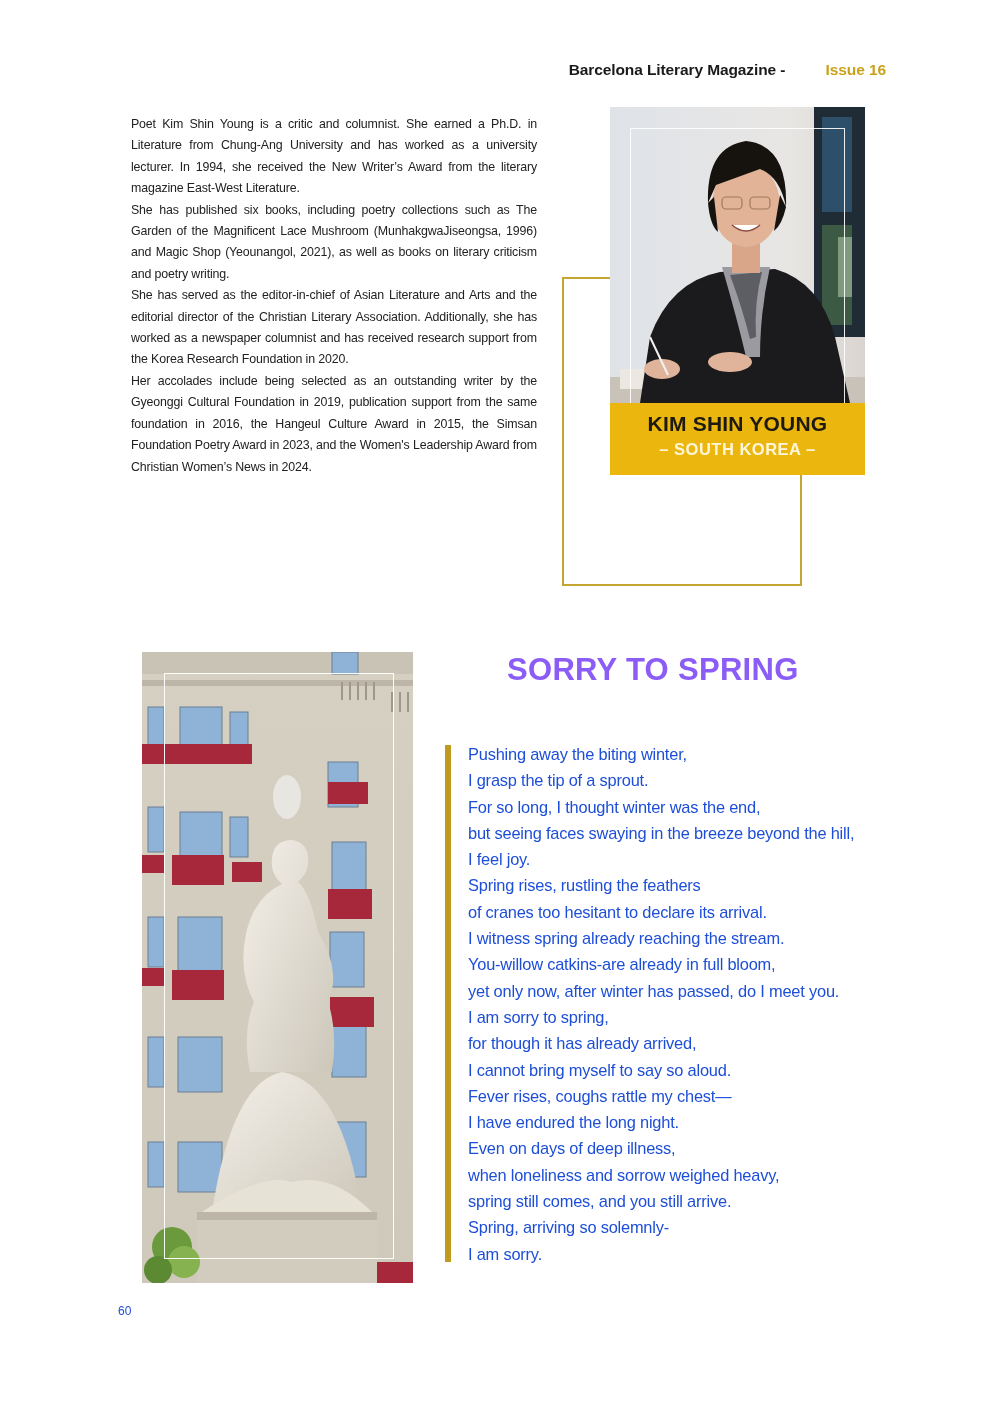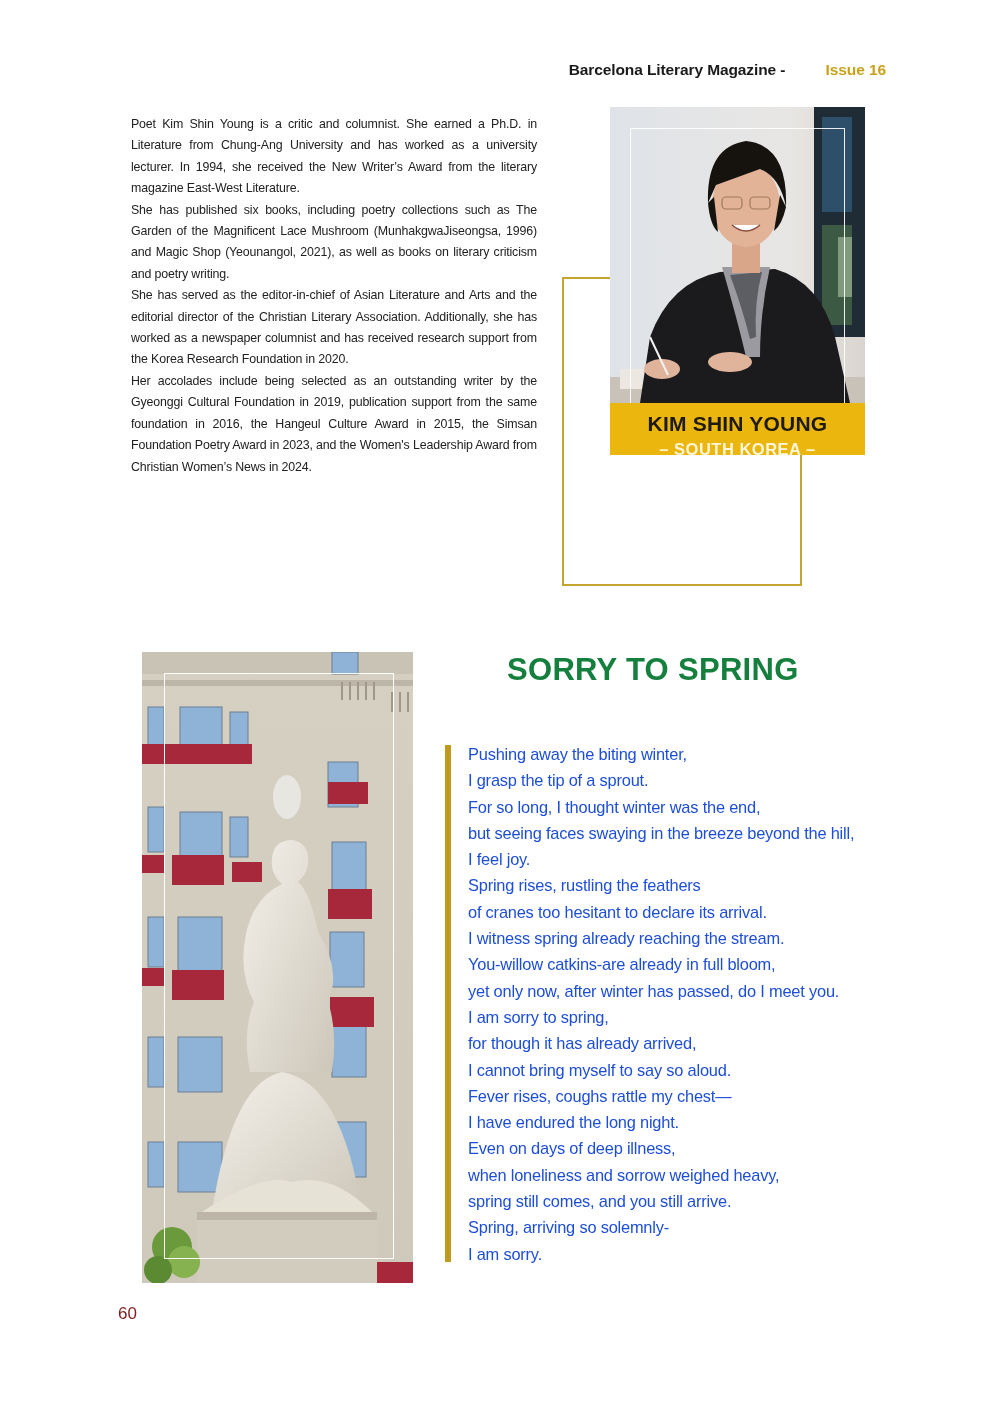--- a/index.html
+++ b/index.html
@@ -11,35 +11,35 @@
 
     .bio { position: absolute; left: 131px; top: 114px; width: 406px; font-size: 12.4px; line-height: 21.4px; color: #222; text-align: justify; letter-spacing: -0.15px; }
     .bio p { margin: 0; }
 
     .gold-frame { position: absolute; left: 562px; top: 277px; width: 240px; height: 309px; border: 2px solid #c5a531; box-sizing: border-box; }
 
     .portrait { position: absolute; left: 610px; top: 107px; width: 255px; height: 296px; overflow: hidden; background: #e9ecef; }
     .portrait svg { display: block; }
     .portrait-inner-frame { position: absolute; left: 20px; top: 21px; width: 215px; height: 290px; border: 1.5px solid rgba(255,255,255,0.9); box-sizing: border-box; }
 
-    .name-plate { position: absolute; left: 610px; top: 403px; width: 255px; height: 52px; background: #ebb70f; text-align: center; }
+    .name-plate { position: absolute; left: 610px; top: 403px; width: 255px; height: 72px; background: #ebb70f; text-align: center; }
     .name-plate .name { margin-top: 9px; font-size: 21px; font-weight: bold; color: #1e1a10; letter-spacing: 0.2px; }
     .name-plate .country { margin-top: 4px; font-size: 16.5px; font-weight: bold; color: #fff6da; letter-spacing: 0.5px; }
 
     .statue { position: absolute; left: 142px; top: 652px; width: 271px; height: 631px; overflow: hidden; background: #d8d3c7; }
     .statue svg { display: block; }
     .statue-inner-frame { position: absolute; left: 22px; top: 21px; width: 230px; height: 586px; border: 1.5px solid rgba(255,255,255,0.95); box-sizing: border-box; }
 
-    .poem-title { position: absolute; left: 507px; top: 652px; font-size: 31px; font-weight: bold; color: #15803d; letter-spacing: 0.3px; white-space: nowrap; }
+    .poem-title { position: absolute; left: 507px; top: 652px; font-size: 31px; font-weight: bold; color: #8b5cf6; letter-spacing: 0.3px; white-space: nowrap; }
 
     .poem-bar { position: absolute; left: 445px; top: 745px; width: 6px; height: 517px; background: #c09a1e; }
     .poem { position: absolute; left: 468px; top: 741px; width: 420px; font-size: 16.4px; line-height: 26.3px; color: #1d4ed8; letter-spacing: -0.2px; }
     .poem div { white-space: nowrap; }
 
-    .page-number { position: absolute; left: 118px; top: 1304px; font-size: 17px; color: #7f1d1d; }
+    .page-number { position: absolute; left: 118px; top: 1304px; font-size: 12px; color: #1d4ed8; }
   </style>
 </head>
 <body>
 
 <div class="header">
   <span>Barcelona Literary Magazine</span><span> - </span><span class="issue">Issue 16</span>
 </div>
 
 <div class="bio">
   <p>Poet Kim Shin Young is a critic and columnist. She earned a Ph.D. in Literature from Chung-Ang University and has worked as a university lecturer. In 1994, she received the New Writer’s Award from the literary magazine East-West Literature.</p>

